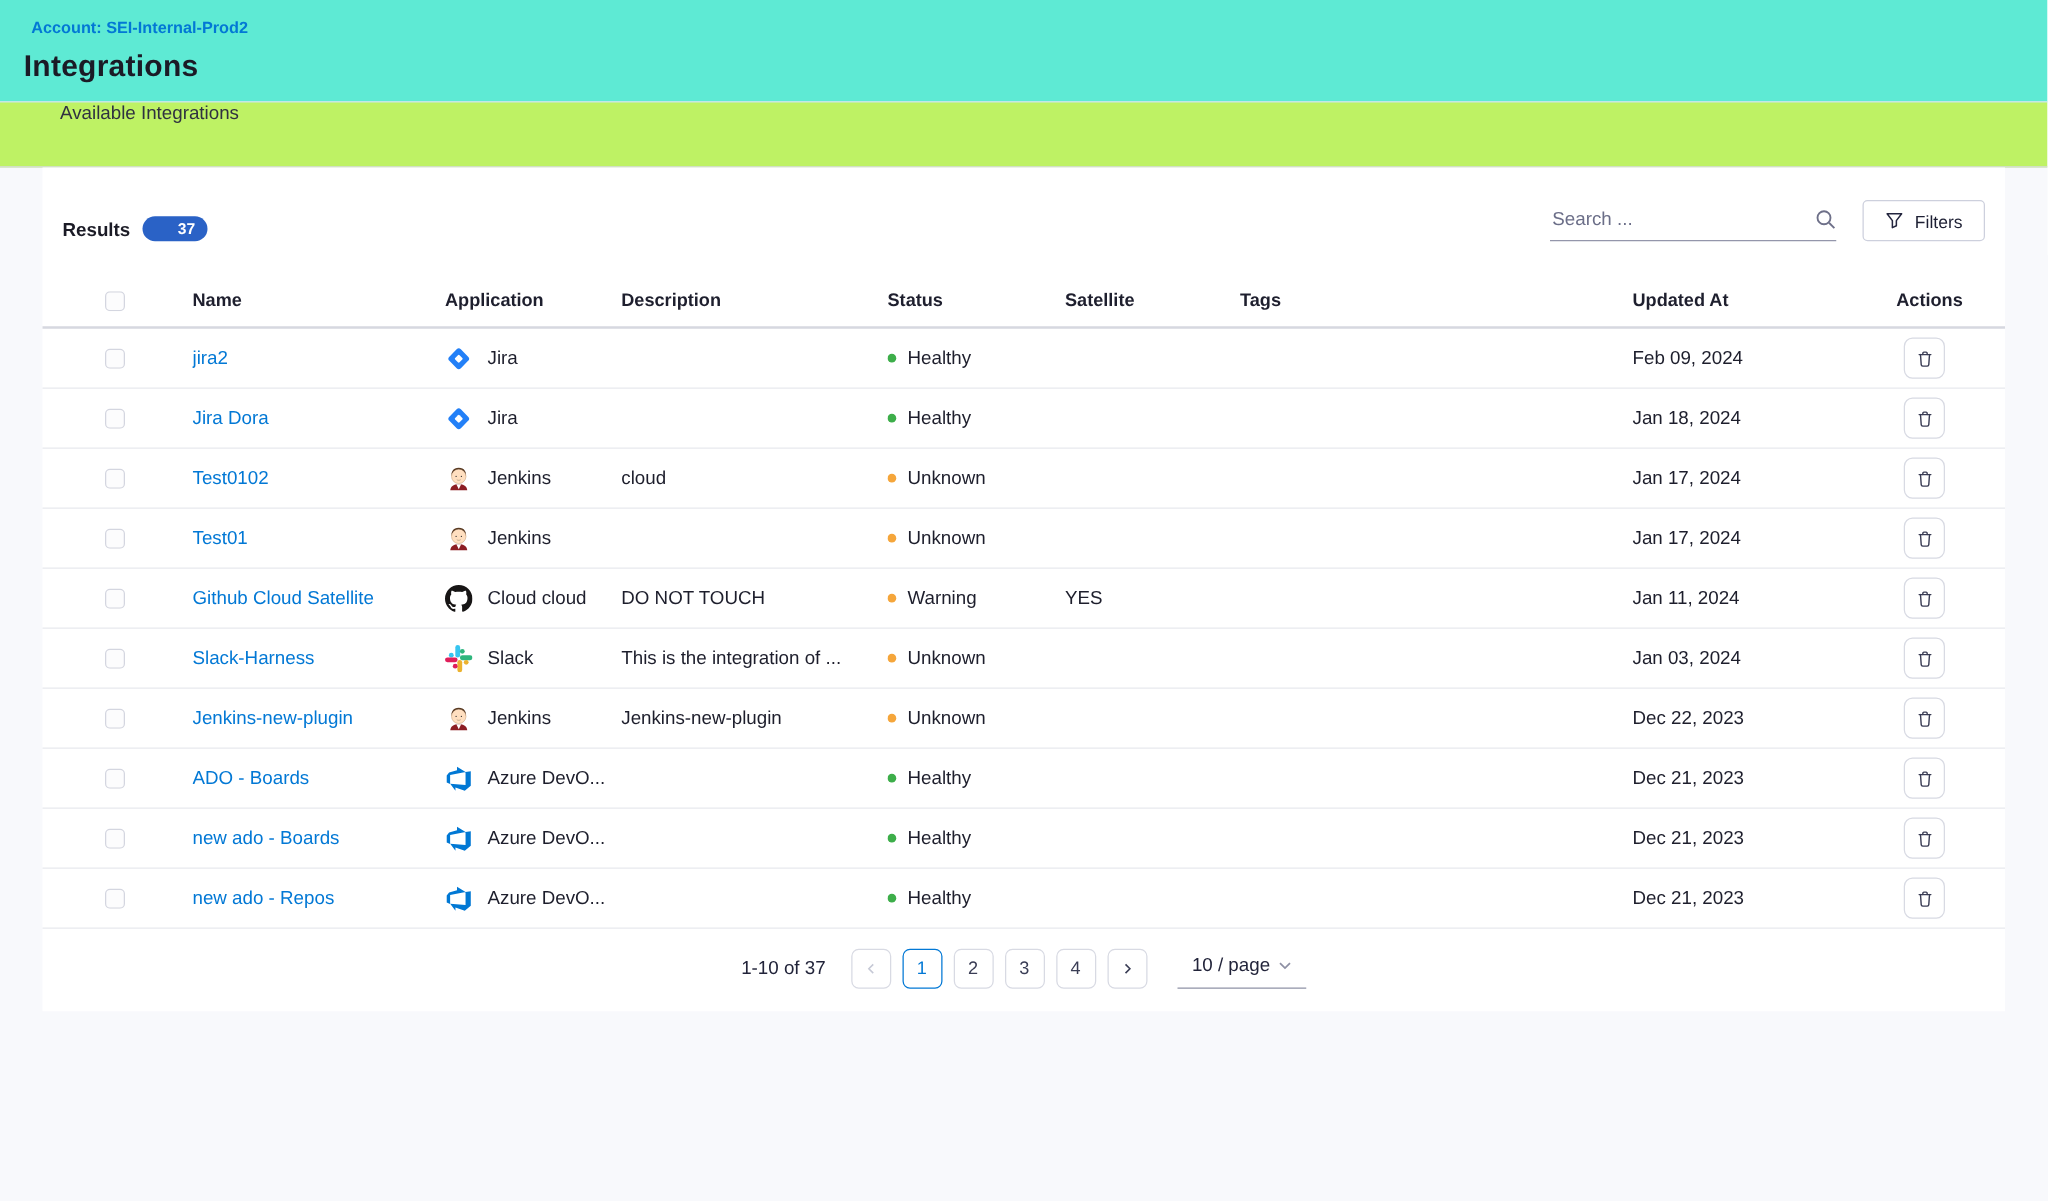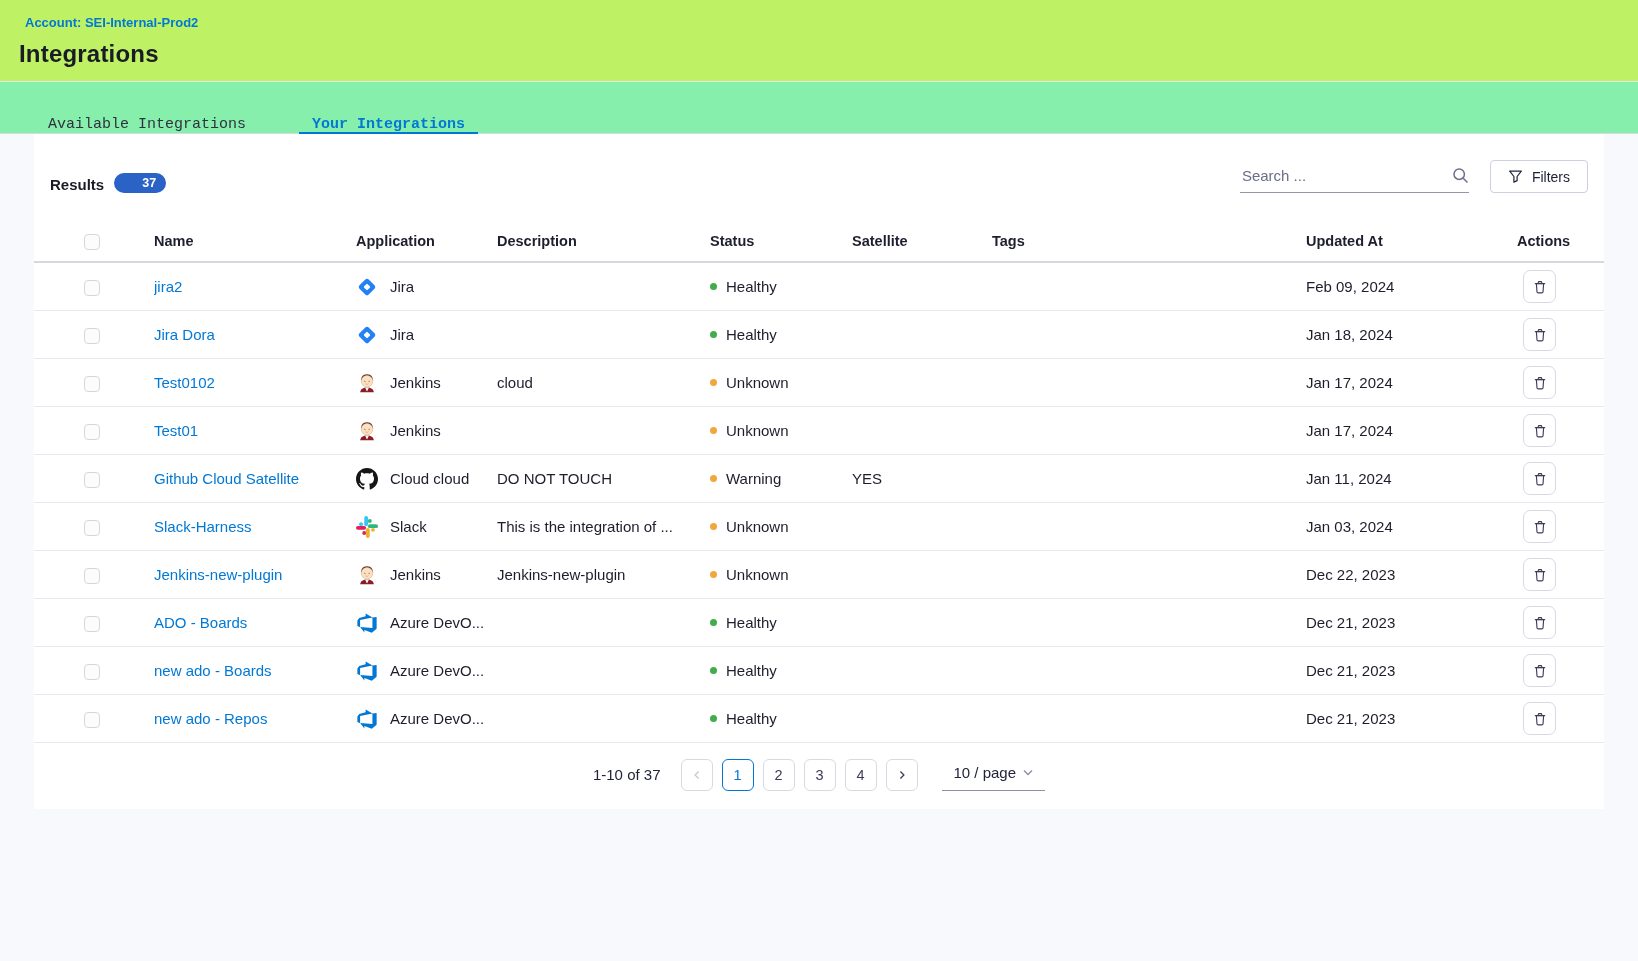--- a/index.html
+++ b/index.html
@@ -7,32 +7,32 @@
   html,body{margin:0;padding:0;}
   body{
     width:1638px;height:961px;
     background:#f8f9fc;
     font-family:"Liberation Sans",sans-serif;
     color:#1d1e2c;
     -webkit-font-smoothing:antialiased;
   }
   
   .topbar{
-    background:#bef264;height:82px;padding:13px 24px 0 25px;
+    background:#5eead4;height:82px;padding:13px 24px 0 25px;
     border-bottom:1px solid #e5e6ec;
   }
   .account-link{
     display:inline-block;color:var(--accent);font-size:13px;font-weight:700;
     text-decoration:none;cursor:pointer;
   }
   .page-title{margin:9px 0 0 -6px;font-size:24px;font-weight:700;color:#1b1b26;letter-spacing:.2px;}
   
   .tabbar{
-    background:#86efac;height:52px;border-bottom:1px solid #d8dae3;
-    display:flex;align-items:flex-end;padding-left:35px;font-family:Liberation Mono, monospace;
+    background:#bef264;height:52px;border-bottom:1px solid #d8dae3;
+    display:flex;align-items:flex-start;padding-left:35px;
   }
   .tab{
     display:flex;align-items:center;padding:0 13px;margin-right:40px;
     font-size:15px;color:#2f3140;cursor:pointer;position:relative;
   }
   .tab.active{color:var(--accent);font-weight:700;}
   .tab.active::after{
     content:"";position:absolute;left:0;right:0;bottom:-1px;height:2px;background:var(--accent);
   }
   
@@ -107,21 +107,20 @@
 
 <div class="page">
 
   <header class="topbar">
     <a class="account-link">Account: SEI-Internal-Prod2</a>
     <h1 class="page-title">Integrations</h1>
   </header>
 
   <nav class="tabbar">
     <div class="tab">Available Integrations</div>
-    <div class="tab active">Your Integrations</div>
   </nav>
 
   <main class="content">
     <section class="panel">
 
       <div class="toolbar">
         <span class="results-label">Results</span>
         <span class="results-badge" style="background: rgb(42, 98, 198); padding-left: 28px;">37</span>
         <div class="spacer"></div>
         <div class="searchbox">

